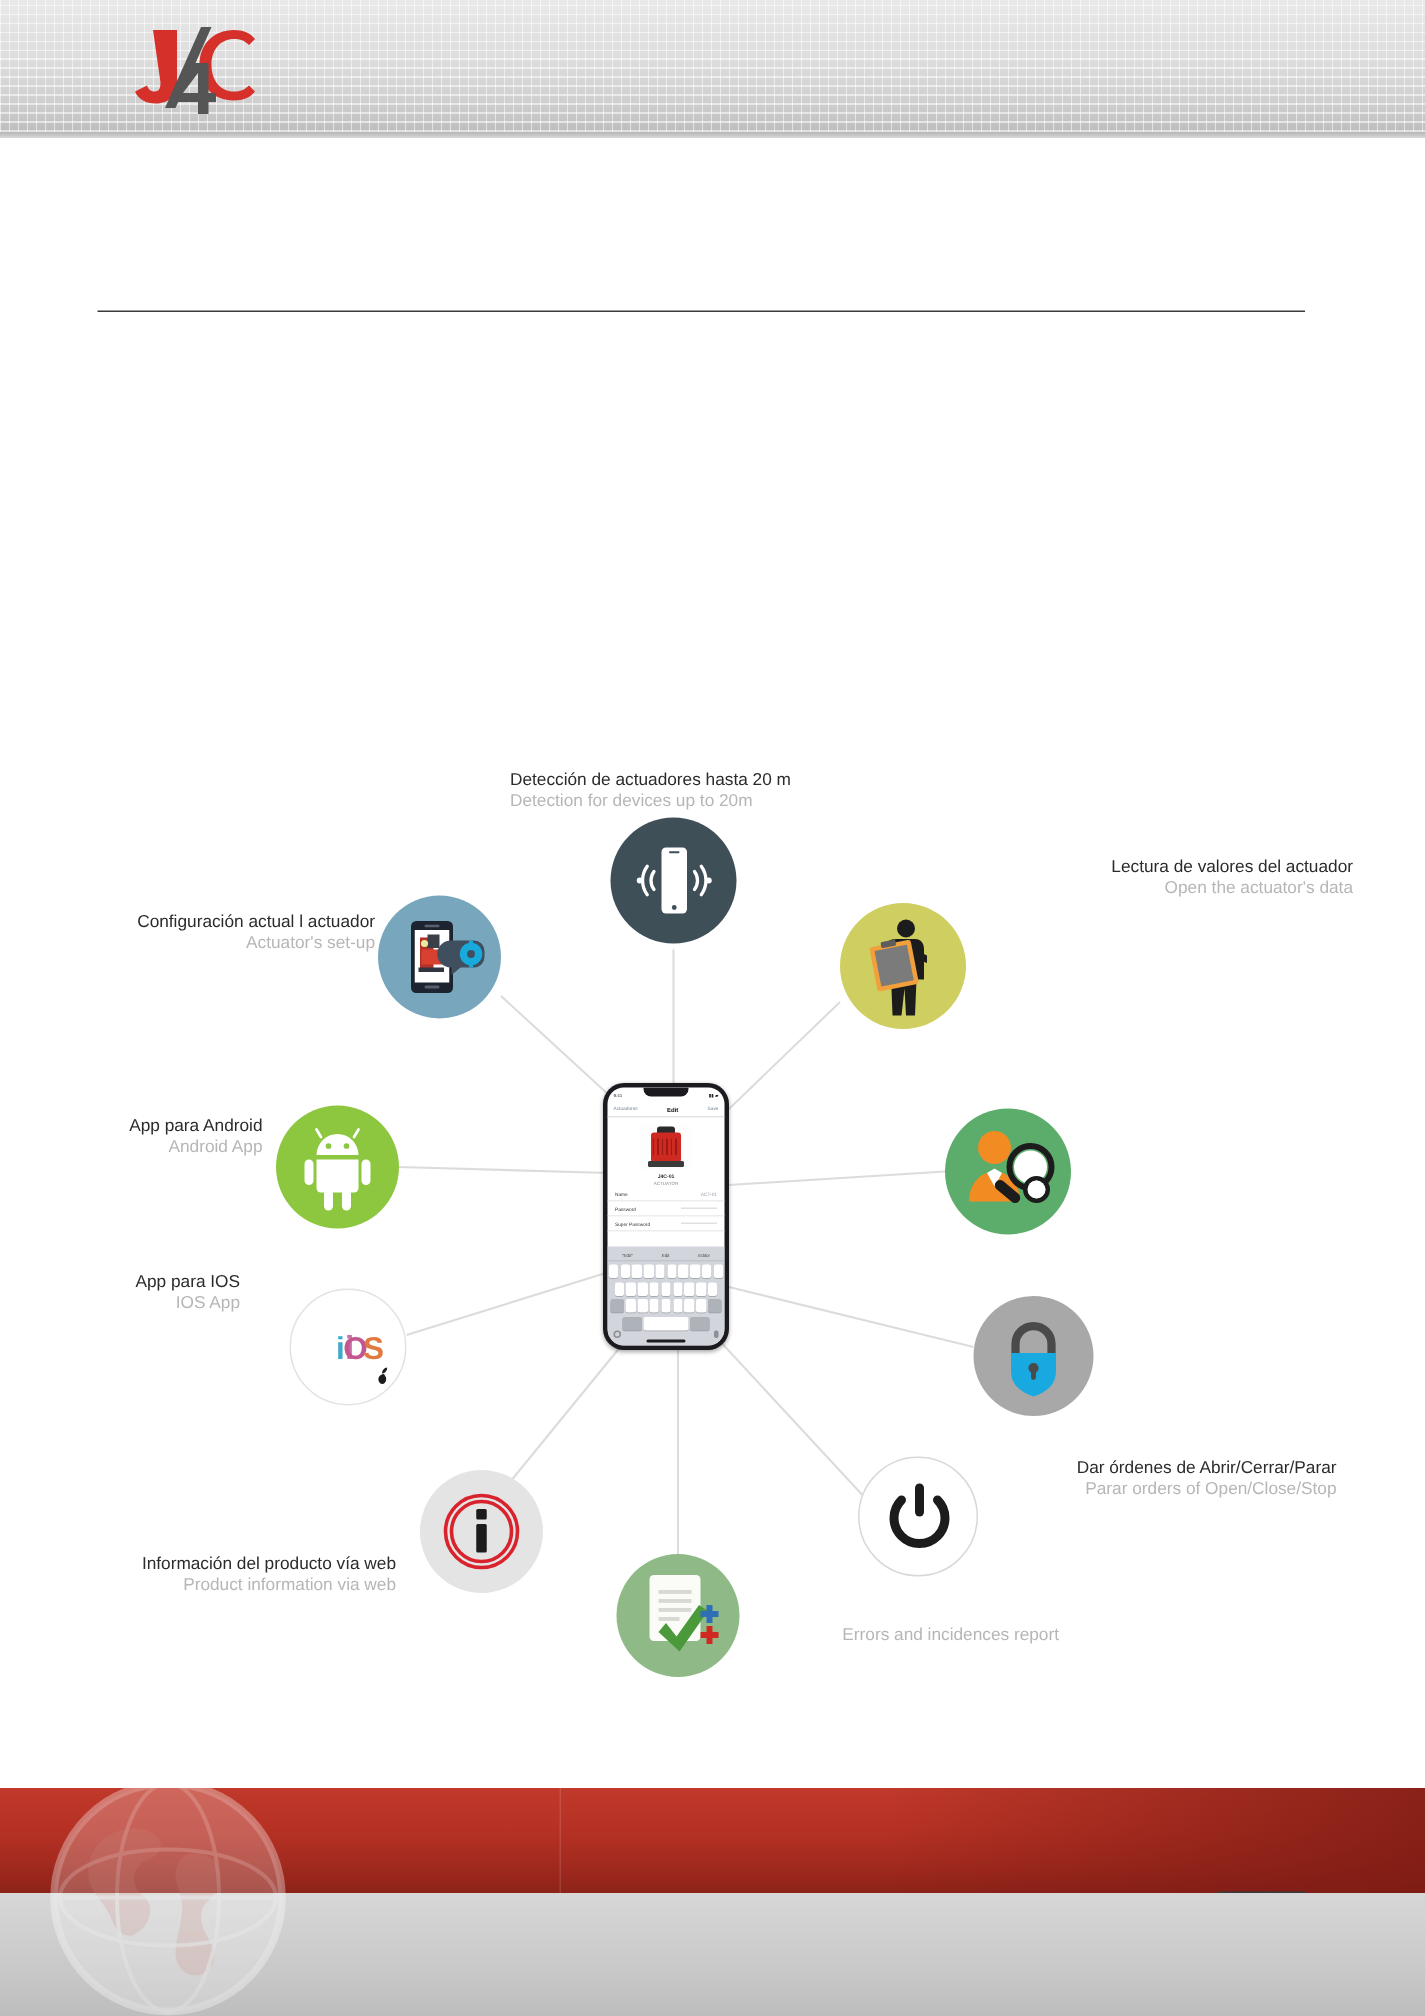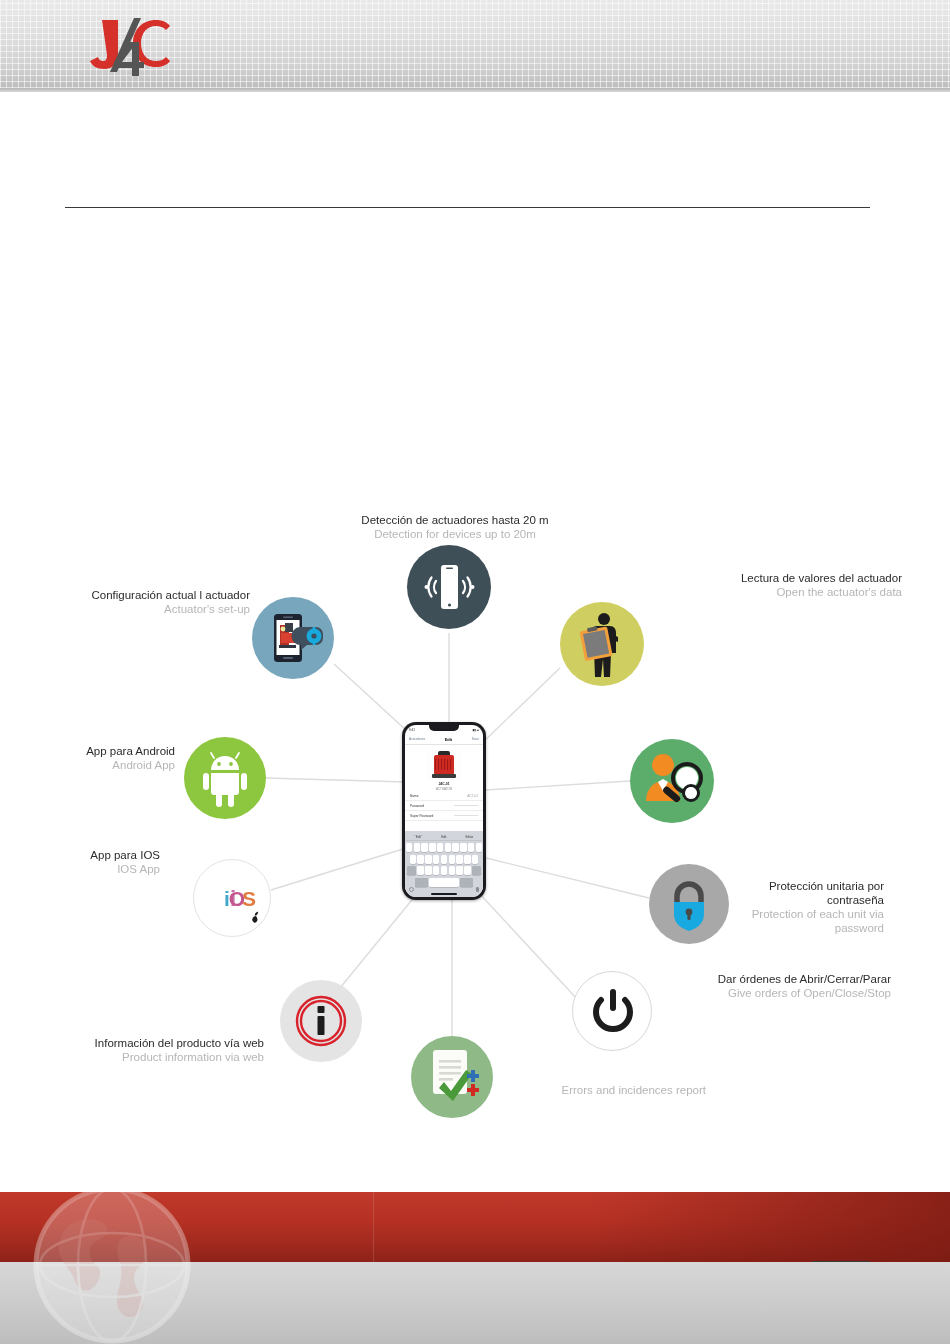--- a/index.html
+++ b/index.html
@@ -135,24 +135,24 @@
   .n-power    { left:572px; top:971px; width:80px; height:80px; background:#ffffff; border:1px solid #d8d8d8; }
   .n-info     { left:280px; top:980px; width:82px; height:82px; background:#e4e4e4; }
   .n-report   { left:411px; top:1036px; width:82px; height:82px; background:#8fba87; }
 
   
   .label { position:absolute; line-height:1.22; }
   .label .es { color:#2b2b2b; font-size:11.5px; }
   .label .en { color:#b6b6b6; font-size:11.5px; }
   .label.right { text-align:right; }
   .label.left  { text-align:right; }
-  .label.center{ text-align:center; }
+  .label.center{ }
 
   .l-detect { left:340px; top:513px; width:230px; }
-  .l-config { left:40px;  top:588px; width:210px; }
+  .l-config { left:40px;  top:608px; width:210px; }
   .l-read   { left:672px; top:571px; width:230px; }
   .l-android{ left:40px;  top:744px; width:135px; }
   .l-zona   { left:731px; top:723px; width:140px; }
   .l-ios    { left:40px;  top:848px; width:120px; }
   .l-pass   { left:744px; top:879px; width:140px; }
   .l-power  { left:671px; top:972px; width:220px; }
   .l-info   { left:64px;  top:1036px; width:200px; }
   .l-report { left:496px; top:1083px; width:210px; }
 
   
@@ -415,34 +415,30 @@
   </div>
 
   <div class="node n-pass">
     <svg viewBox="0 0 80 80" width="80" height="80">
       <path d="M28 40 v-8 a12 12 0 0 1 24 0 v8" fill="none" stroke="#4a4a4a" stroke-width="5.5"></path>
       <path d="M25 38 h30 v12 c0 9 -6 14 -15 17 c-9 -3 -15 -8 -15 -17z" fill="#18a9e0"></path>
       <circle cx="40" cy="48" r="3.4" fill="#4a4a4a"></circle>
       <rect x="38.4" y="49" width="3.2" height="7" rx="1.6" fill="#4a4a4a"></rect>
     </svg>
   </div>
-  <div class="label right l-pass">
-    <div class="es">Protección unitaria por contraseña</div>
-    <div class="en">Protection of each unit via password</div>
-  </div>
 
   <div class="node n-power">
     <svg viewBox="0 0 80 80" width="80" height="80">
       <path d="M28 28 a17 17 0 1 0 24 0" fill="none" stroke="#1c1c1c" stroke-width="6" stroke-linecap="round"></path>
       <rect x="37" y="17" width="6" height="22" rx="3" fill="#1c1c1c"></rect>
     </svg>
   </div>
   <div class="label right l-power">
     <div class="es">Dar órdenes de Abrir/Cerrar/Parar</div>
-    <div class="en">Give orders of Open/Close/Stop</div>
+    <div class="en">Parar orders of Open/Close/Stop</div>
   </div>
 
   <div class="node n-info">
     <svg viewBox="0 0 82 82" width="82" height="82">
       <circle cx="41" cy="41" r="24" fill="none" stroke="#d9232c" stroke-width="2.4"></circle>
       <circle cx="41" cy="41" r="20" fill="none" stroke="#d9232c" stroke-width="2.4"></circle>
       <rect x="37.5" y="36" width="7" height="19" rx="1" fill="#1c1c1c"></rect>
       <rect x="37.5" y="26" width="7" height="7" rx="1" fill="#1c1c1c"></rect>
     </svg>
   </div>

